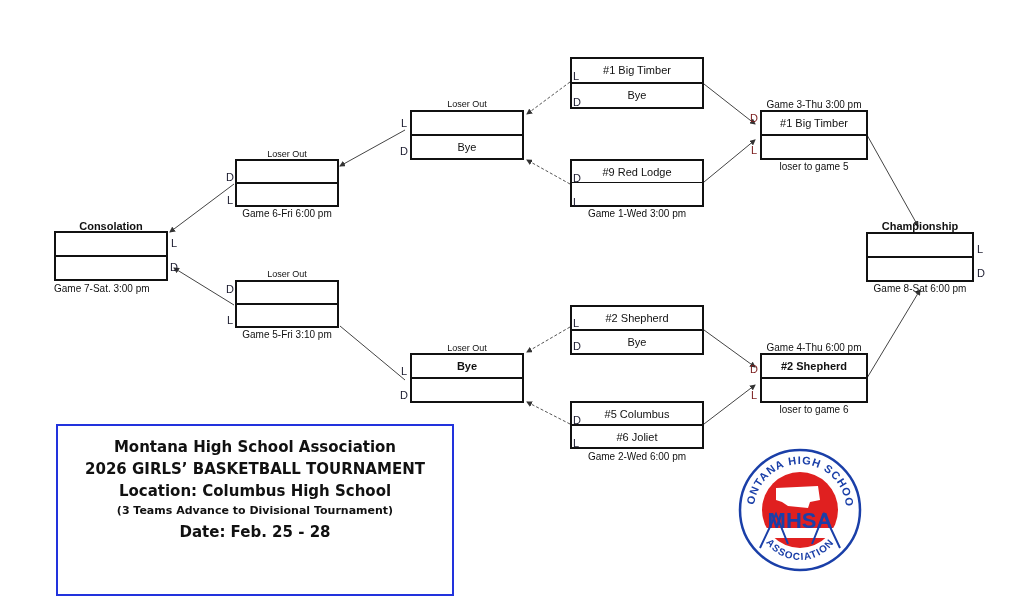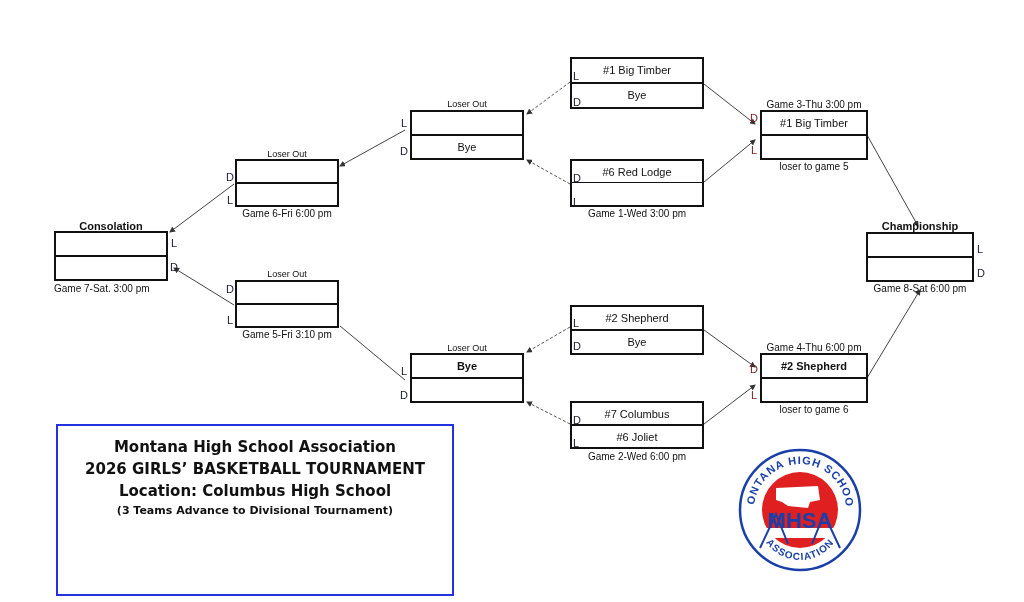--- a/index.html
+++ b/index.html
@@ -62,21 +62,21 @@
 </svg>
 
 <div class="box" style="left:570px;top:57px;width:134px;height:52px;">
   <div class="slot top">#1 Big Timber</div>
   <div class="slot bottom">Bye</div>
 </div>
 <span class="side" style="left:573px;top:70px;">L</span>
 <span class="side" style="left:573px;top:96px;">D</span>
 
 <div class="box" style="left:570px;top:159px;width:134px;height:48px;">
-  <div class="slot top">#6 Red Lodge</div>
+  <div class="slot top">#9 Red Lodge</div>
 </div>
 <span class="side" style="left:573px;top:172px;">D</span>
 <span class="side" style="left:573px;top:196px;">L</span>
 <div class="caption" style="left:570px;top:208px;width:134px;">Game 1-Wed 3:00 pm</div>
 
 <div class="caption" style="left:760px;top:99px;width:108px;">Game 3-Thu 3:00 pm</div>
 <div class="box" style="left:760px;top:110px;width:108px;height:50px;">
   <div class="slot top">#1 Big Timber</div>
   <div class="slot bottom"></div>
 </div>
@@ -137,41 +137,42 @@
 <span class="side" style="left:400px;top:389px;">D</span>
 
 <div class="box" style="left:570px;top:305px;width:134px;height:50px;">
   <div class="slot top">#2 Shepherd</div>
   <div class="slot bottom">Bye</div>
 </div>
 <span class="side" style="left:573px;top:317px;">L</span>
 <span class="side" style="left:573px;top:340px;">D</span>
 
 <div class="box" style="left:570px;top:401px;width:134px;height:48px;">
-  <div class="slot top">#7 Columbus</div>
+  <div class="slot top">#5 Columbus</div>
   <div class="slot bottom">#6 Joliet</div>
 </div>
 <span class="side" style="left:573px;top:414px;">D</span>
 <span class="side" style="left:573px;top:437px;">L</span>
 <div class="caption" style="left:570px;top:451px;width:134px;">Game 2-Wed 6:00 pm</div>
 
 <div class="caption" style="left:760px;top:342px;width:108px;">Game 4-Thu 6:00 pm</div>
 <div class="box" style="left:760px;top:353px;width:108px;height:50px;">
   <div class="slot top bold">#2 Shepherd</div>
   <div class="slot bottom"></div>
 </div>
 <span class="side red" style="left:750px;top:363px;">D</span>
 <span class="side red" style="left:751px;top:389px;">L</span>
 <div class="caption" style="left:760px;top:404px;width:108px;">loser to game 6</div>
 
 <div class="infobox">
   <div class="l1">Montana High School Association</div>
   <div class="l2">2026  GIRLS’ BASKETBALL TOURNAMENT</div>
   <div class="l3">Location: Columbus High School</div>
   <div class="l4">(3 Teams Advance to Divisional Tournament)</div>
+  <div class="l5">Date:  Feb. 25 - 28</div>
 </div>
 
 <svg class="logo" viewBox="0 0 124 124">
   <defs>
     <path id="topArc" d="M 16,62 A 46,46 0 0 1 108,62"></path>
     <path id="botArc" d="M 20,70 A 42,42 0 0 0 104,70"></path>
   </defs>
   <circle cx="62" cy="62" r="60" fill="#fff" stroke="#1a3fa8" stroke-width="2.5"></circle>
   <circle cx="62" cy="62" r="38" fill="#e02020"></circle>
   <rect x="22" y="80" width="80" height="10" fill="#fff"></rect>

